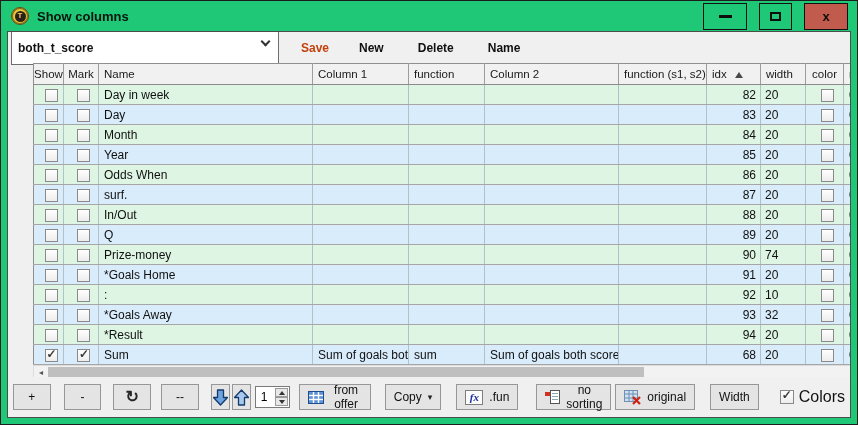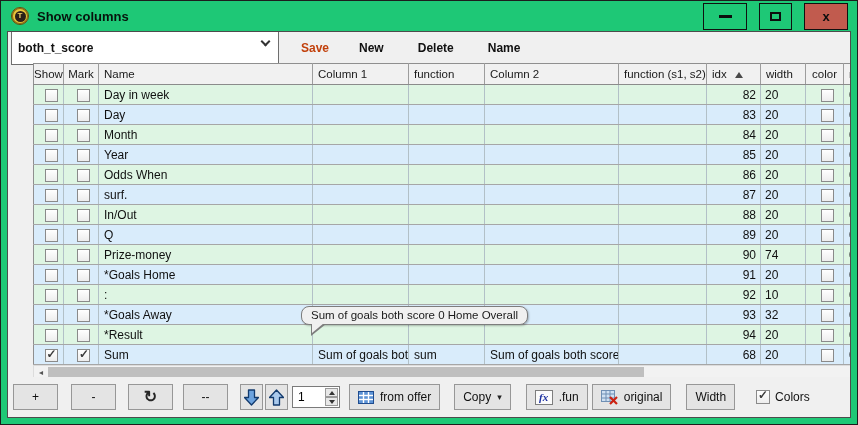--- a/index.html
+++ b/index.html
@@ -82,21 +82,21 @@
   .spin-btns{position:absolute; right:1px; top:1px; bottom:1px; width:13px; display:flex; flex-direction:column;}
   .spin-b{flex:1; background:#e8e8e8; border:1px solid #9a9a9a; display:flex; align-items:center; justify-content:center;}
   .tri-up{width:0; height:0; border-left:3px solid transparent; border-right:3px solid transparent; border-bottom:4px solid #333;}
   .tri-dn{width:0; height:0; border-left:3px solid transparent; border-right:3px solid transparent; border-top:4px solid #333;}
   .tb .icon{margin-right:6px; display:flex; align-items:flex-end;}
   .dd-arrow{font-size:9px; margin-left:6px; color:#222;}
   .fx-box{width:18px; height:15px; border:1px solid #7e7e7e; background:#fbfbfb; display:flex; align-items:center; justify-content:center;
      font-family:"Liberation Serif",serif; font-style:italic; font-weight:bold; font-size:11px; color:#1b2fa0;}
   .colors-wrap{display:flex; align-items:center; margin-left:21px;}
   .colors-wrap .checkbox{width:14px; height:14px; margin-right:5px;}
-  .lbl{font-size:12px; color:#111;}
+  .lbl{font-size:16px; color:#111;}
   button{padding:0 8px;}
 </style>
 </head>
 <body>
 
 <div class="window">
   <div class="titlebar">
     <span class="app-icon">
       <span class="app-icon-inner">T</span>
     </span>
@@ -349,23 +349,20 @@
         <div class="vs-btn down">▼</div>
       </div>
 
       <div class="hscroll">
         <div class="hs-btn left">◄</div>
         <div class="hs-thumb"></div>
         <div class="hs-btn right">►</div>
       </div>
     </div>
 
-    <div class="tooltip">
-      <span>Sum of goals both score 0 Home Overall</span>
-    </div>
 
     <div class="toolbar">
       <button class="tb sq">+</button>
       <button class="tb sq" style="margin-left:13px">-</button>
       <button class="tb sq" style="margin-left:12px">
           <span class="refresh-glyph">↻</span>
         </button>
       <button class="tb sq" style="margin-left:10px">--</button>
 
       <button class="tb arrowbtn" style="margin-left:12px">
@@ -409,20 +406,32 @@
         <span class="dd-arrow">▾</span>
       </button>
 
       <button class="tb" style="margin-left:15px">
         <span class="icon">
             <span class="fx-box">fx</span>
           </span>
         <span>.fun</span>
       </button>
 
+      <button class="tb" style="margin-left:18px">
+        <span class="icon">
+          <svg width="15" height="14" viewBox="0 0 15 14">
+            <rect x="5.5" y="0.5" width="9" height="13" fill="#fff" stroke="#555"></rect>
+            <line x1="7" y1="3.5" x2="13" y2="3.5" stroke="#8aa" stroke-width="1"></line>
+            <line x1="7" y1="6.5" x2="13" y2="6.5" stroke="#8aa" stroke-width="1"></line>
+            <line x1="7" y1="9.5" x2="13" y2="9.5" stroke="#8aa" stroke-width="1"></line>
+            <rect x="0" y="2" width="5" height="4" fill="#cc3322"></rect>
+          </svg>
+        </span>
+        <span>no sorting</span>
+      </button>
 
       <button class="tb" style="margin-left:4px">
         <span class="icon">
           <svg width="17" height="15" viewBox="0 0 17 15">
             <rect x="0.5" y="0.5" width="13" height="11" fill="#cfe0f2" stroke="#6f8fb4"></rect>
             <line x1="1" y1="4" x2="13" y2="4" stroke="#6f8fb4"></line>
             <line x1="1" y1="8" x2="13" y2="8" stroke="#6f8fb4"></line>
             <line x1="5" y1="1" x2="5" y2="11" stroke="#6f8fb4"></line>
             <line x1="9" y1="1" x2="9" y2="11" stroke="#6f8fb4"></line>
             <line x1="9" y1="7" x2="16" y2="14" stroke="#cc2211" stroke-width="2.2"></line>

